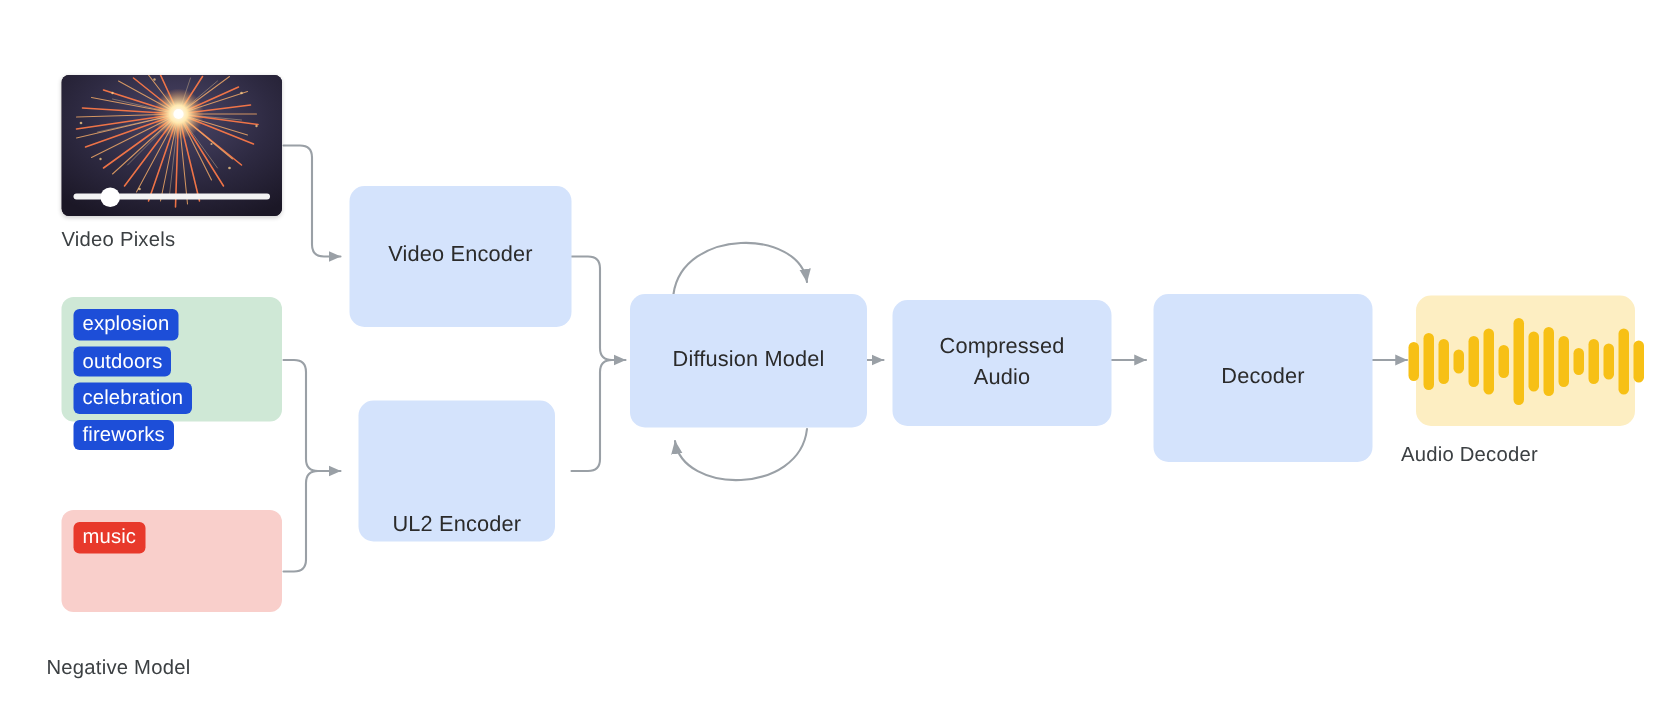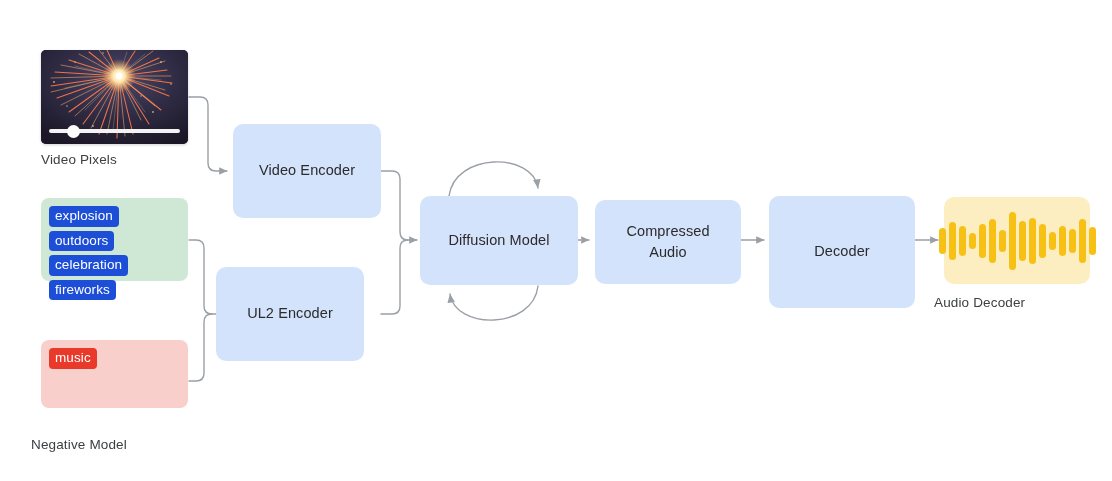--- a/index.html
+++ b/index.html
@@ -282,21 +282,21 @@
     <div class="tagrow">
       <span class="tag red">music</span>
     </div>
   </div>
   <div class="caption" style="left:31px; top:437px; width:167px;">Negative Model</div>
 
   <div class="proc-box" style="left:233px; top:124px; width:148px; height:94px;">
     <span class="label">Video Encoder</span>
   </div>
 
-  <div class="proc-box" style="left:216px; top:267px; width:148px; height:94px;">
+  <div class="proc-box" style="left:239px; top:267px; width:131px; height:94px;align-items:flex-end;">
     <span class="label">UL2 Encoder</span>
   </div>
 
   <div class="proc-box" style="left:420px; top:196px; width:158px; height:89px;">
     <span class="label">Diffusion Model</span>
   </div>
 
   <div class="proc-box" style="left:595px; top:200px; width:146px; height:84px;">
     <span class="label">Compressed
 Audio</span>

